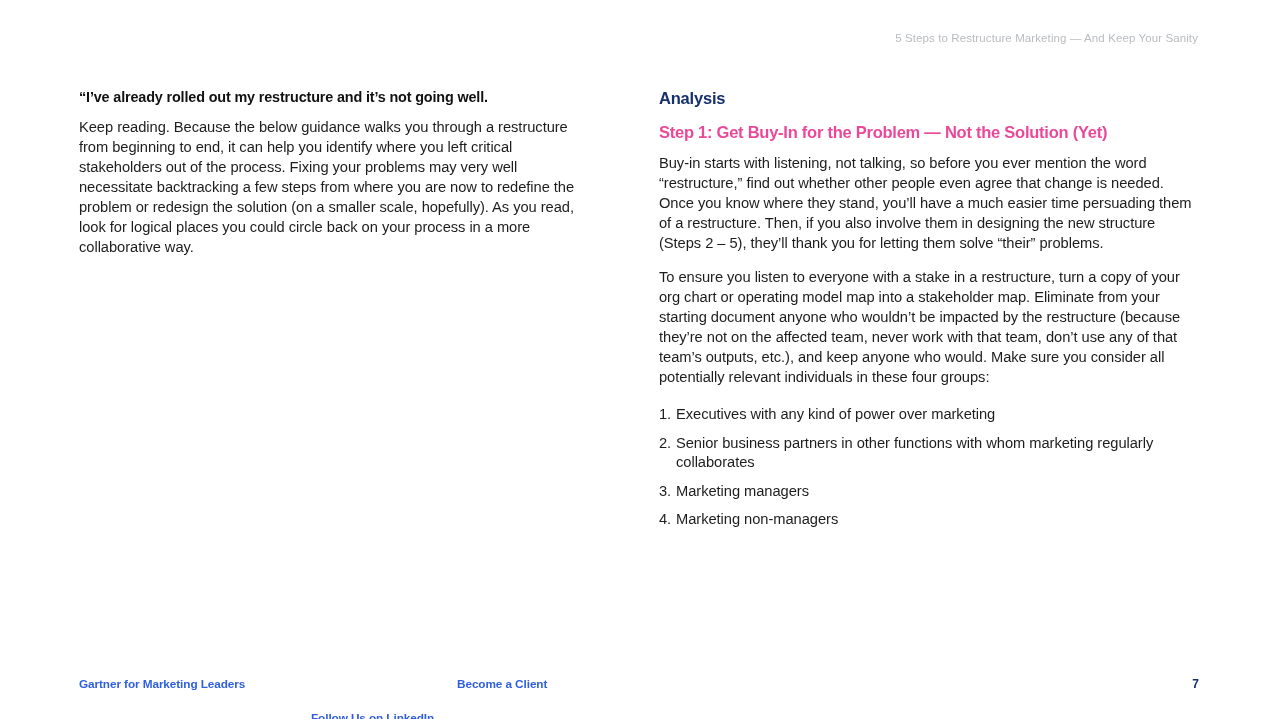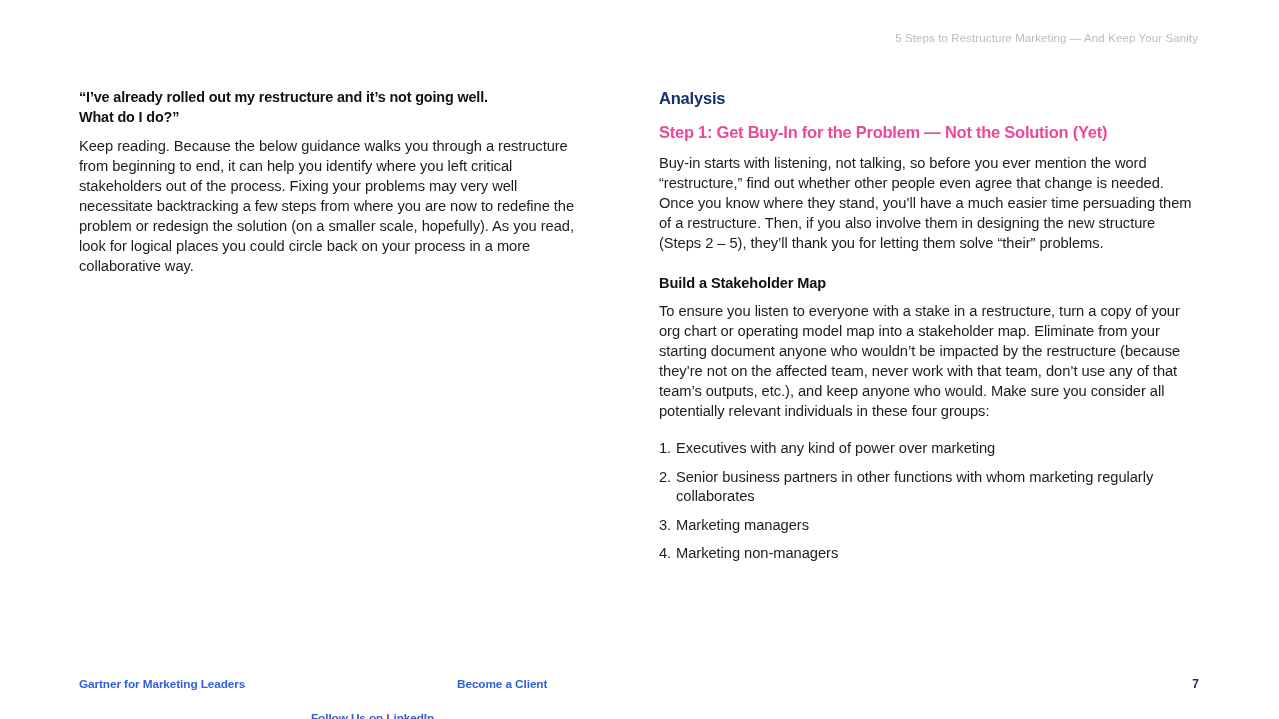--- a/index.html
+++ b/index.html
@@ -160,36 +160,34 @@
 <div class="page">
 
   <div class="running-header">5 Steps to Restructure Marketing — And Keep Your Sanity</div>
 
   <div class="columns">
 
     <div class="col-left">
 
       <div class="pullquote">
         <span class="ln">“I’ve already rolled out my restructure and it’s not going well.</span>
-        <span class="ln">What do I do?”</span>
       </div>
 
       <p class="body-par">Keep reading. Because the below guidance walks you through a restructure from beginning to end, it can help you identify where you left critical stakeholders out of the process. Fixing your problems may very well necessitate backtracking a few steps from where you are now to redefine the problem or redesign the solution (on a smaller scale, hopefully). As you read, look for logical places you could circle back on your process in a more collaborative way.</p>
 
     </div>
 
     <div class="col-right">
 
       <h2 class="section-title">Analysis</h2>
 
       <h3 class="step-title">Step 1: Get Buy-In for the Problem — Not the Solution (Yet)</h3>
 
       <p class="body-par">Buy-in starts with listening, not talking, so before you ever mention the word “restructure,” find out whether other people even agree that change is needed. Once you know where they stand, you’ll have a much easier time persuading them of a restructure. Then, if you also involve them in designing the new structure (Steps 2 – 5), they’ll thank you for letting them solve “their” problems.</p>
 
-      <h4 class="sub-title">Build a Stakeholder Map</h4>
 
       <p class="body-par">To ensure you listen to everyone with a stake in a restructure, turn a copy of your org chart or operating model map into a stakeholder map. Eliminate from your starting document anyone who wouldn’t be impacted by the restructure (because they’re not on the affected team, never work with that team, don’t use any of that team’s outputs, etc.), and keep anyone who would. Make sure you consider all potentially relevant individuals in these four groups:</p>
 
       <ol class="num-list">
         <li>
           <span class="num">1.</span>
           <span>Executives with any kind of power over marketing</span>
         </li>
         <li>
           <span class="num">2.</span>

